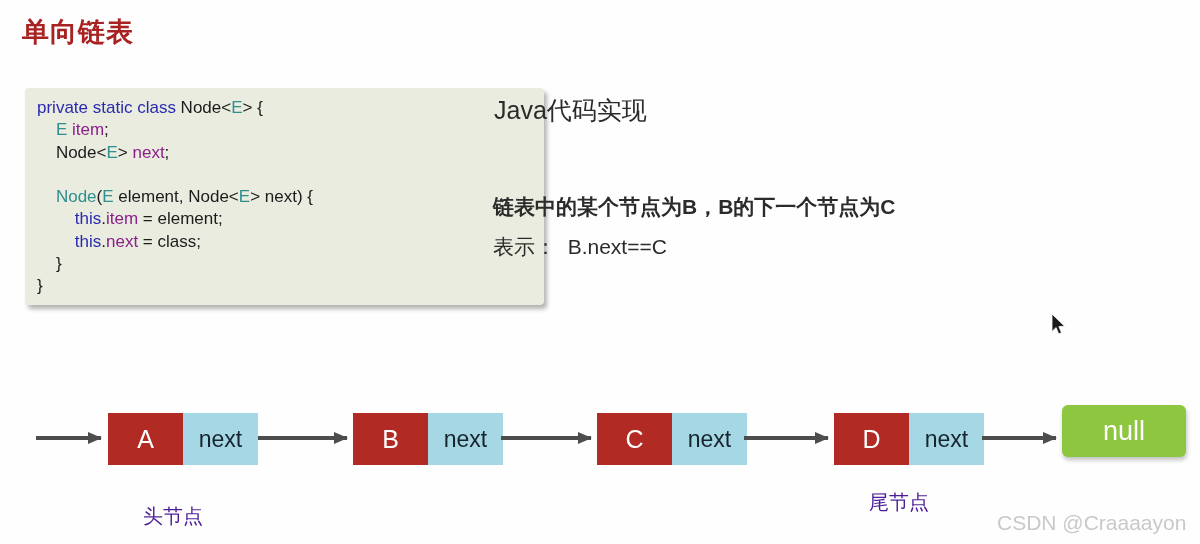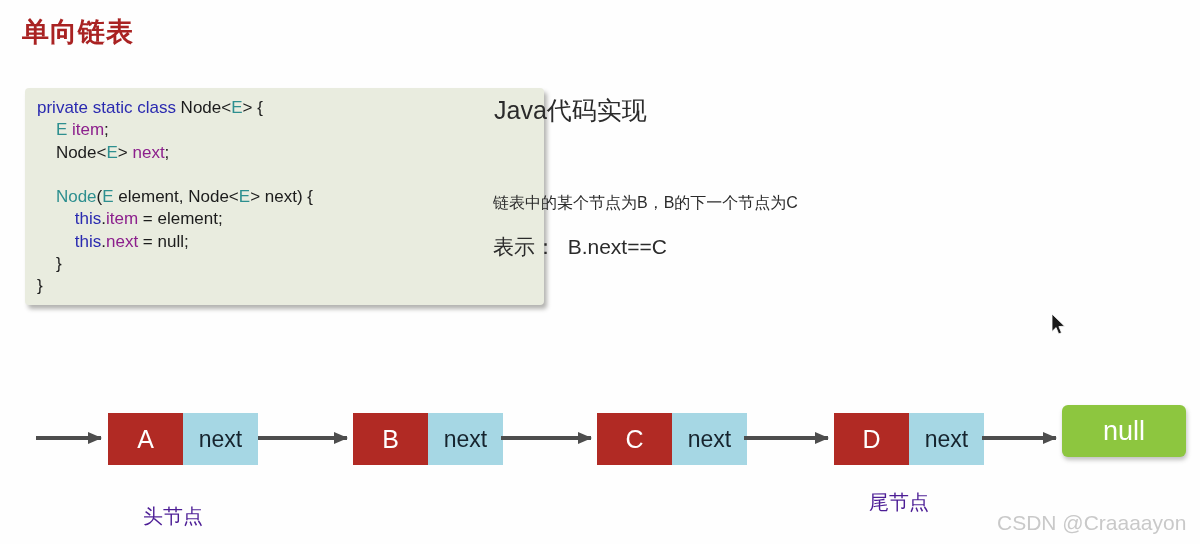--- a/index.html
+++ b/index.html
@@ -42,21 +42,21 @@
     color: var(--code-plain, #1c1c1c);
   }
   .tok-kw    { color: var(--code-keyword, #2a2ab0); }
   .tok-type  { color: var(--code-type, #2d8f8f); }
   .tok-field { color: var(--code-field, #8c1f8c); }
   .tok-plain { color: var(--code-plain, #1c1c1c); }
 
   
   .note { position: absolute; color: #2b2b2b; white-space: pre; }
   .note-heading { left: 494px; top: 94px;  font-size: 25px; }
-  .note-line1   { left: 493px; top: 193px; font-size: 16px; }
+  .note-line1   { left: 493px; top: 193px; font-size: 21px; font-weight: bold; }
   .note-line2   { left: 493px; top: 233px; font-size: 21px; }
 
   
   .node { position: absolute; top: 413px; display: flex; }
   .n0 { left: 108px; }
   .n1 { left: 353px; }
   .n2 { left: 597px; }
   .n3 { left: 834px; }
   .cell {
     width: 75px; height: 52px;
@@ -115,21 +115,21 @@
   <div class="page-title">单向链表</div>
 
   <div class="code-panel">
     <div>
         <div class="code-line"><span class="tok-kw">private static class </span><span class="tok-plain">Node&lt;</span><span class="tok-type">E</span><span class="tok-plain">&gt; {</span></div>
         <div class="code-line"><span class="tok-plain">    </span><span class="tok-type">E</span><span class="tok-plain"> </span><span class="tok-field">item</span><span class="tok-plain">;</span></div>
         <div class="code-line"><span class="tok-plain">    Node&lt;</span><span class="tok-type">E</span><span class="tok-plain">&gt; </span><span class="tok-field">next</span><span class="tok-plain">;</span></div>
         <div class="code-line"> </div>
         <div class="code-line"><span class="tok-plain">    </span><span class="tok-type">Node</span><span class="tok-plain">(</span><span class="tok-type">E</span><span class="tok-plain"> element, Node&lt;</span><span class="tok-type">E</span><span class="tok-plain">&gt; next) {</span></div>
         <div class="code-line"><span class="tok-plain">        </span><span class="tok-kw">this</span><span class="tok-plain">.</span><span class="tok-field">item</span><span class="tok-plain"> = element;</span></div>
-        <div class="code-line"><span class="tok-plain">        </span><span class="tok-kw">this</span><span class="tok-plain">.</span><span class="tok-field">next</span><span class="tok-plain"> = null;</span></div>
+        <div class="code-line"><span class="tok-plain">        </span><span class="tok-kw">this</span><span class="tok-plain">.</span><span class="tok-field">next</span><span class="tok-plain"> = class;</span></div>
         <div class="code-line"><span class="tok-plain">    }</span></div>
         <div class="code-line"><span class="tok-plain">}</span></div>
       </div>
   </div>
 
   <div class="note note-heading">Java代码实现</div>
   <div class="note note-line1">链表中的某个节点为B，B的下一个节点为C</div>
   <div class="note note-line2">表示：  B.next==C</div>
 
   <div class="node n0">

